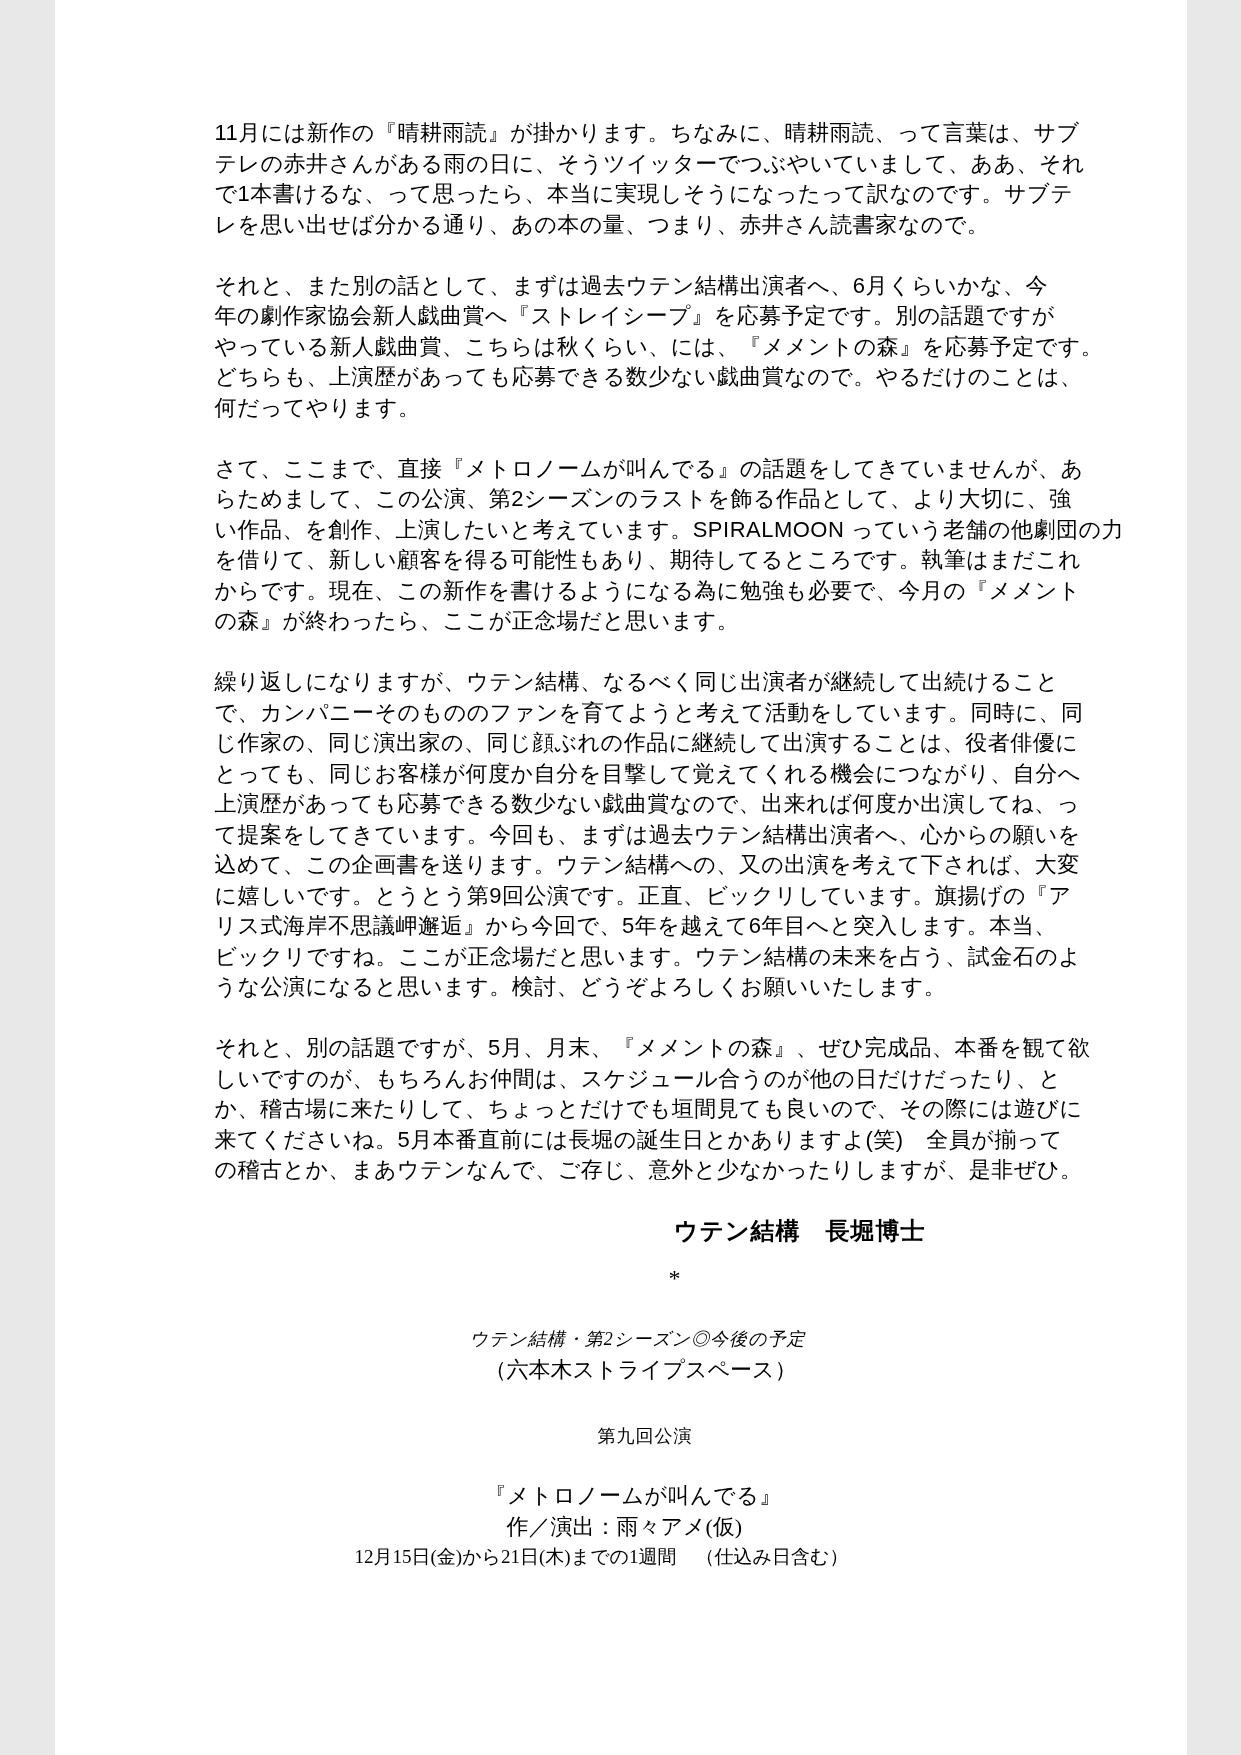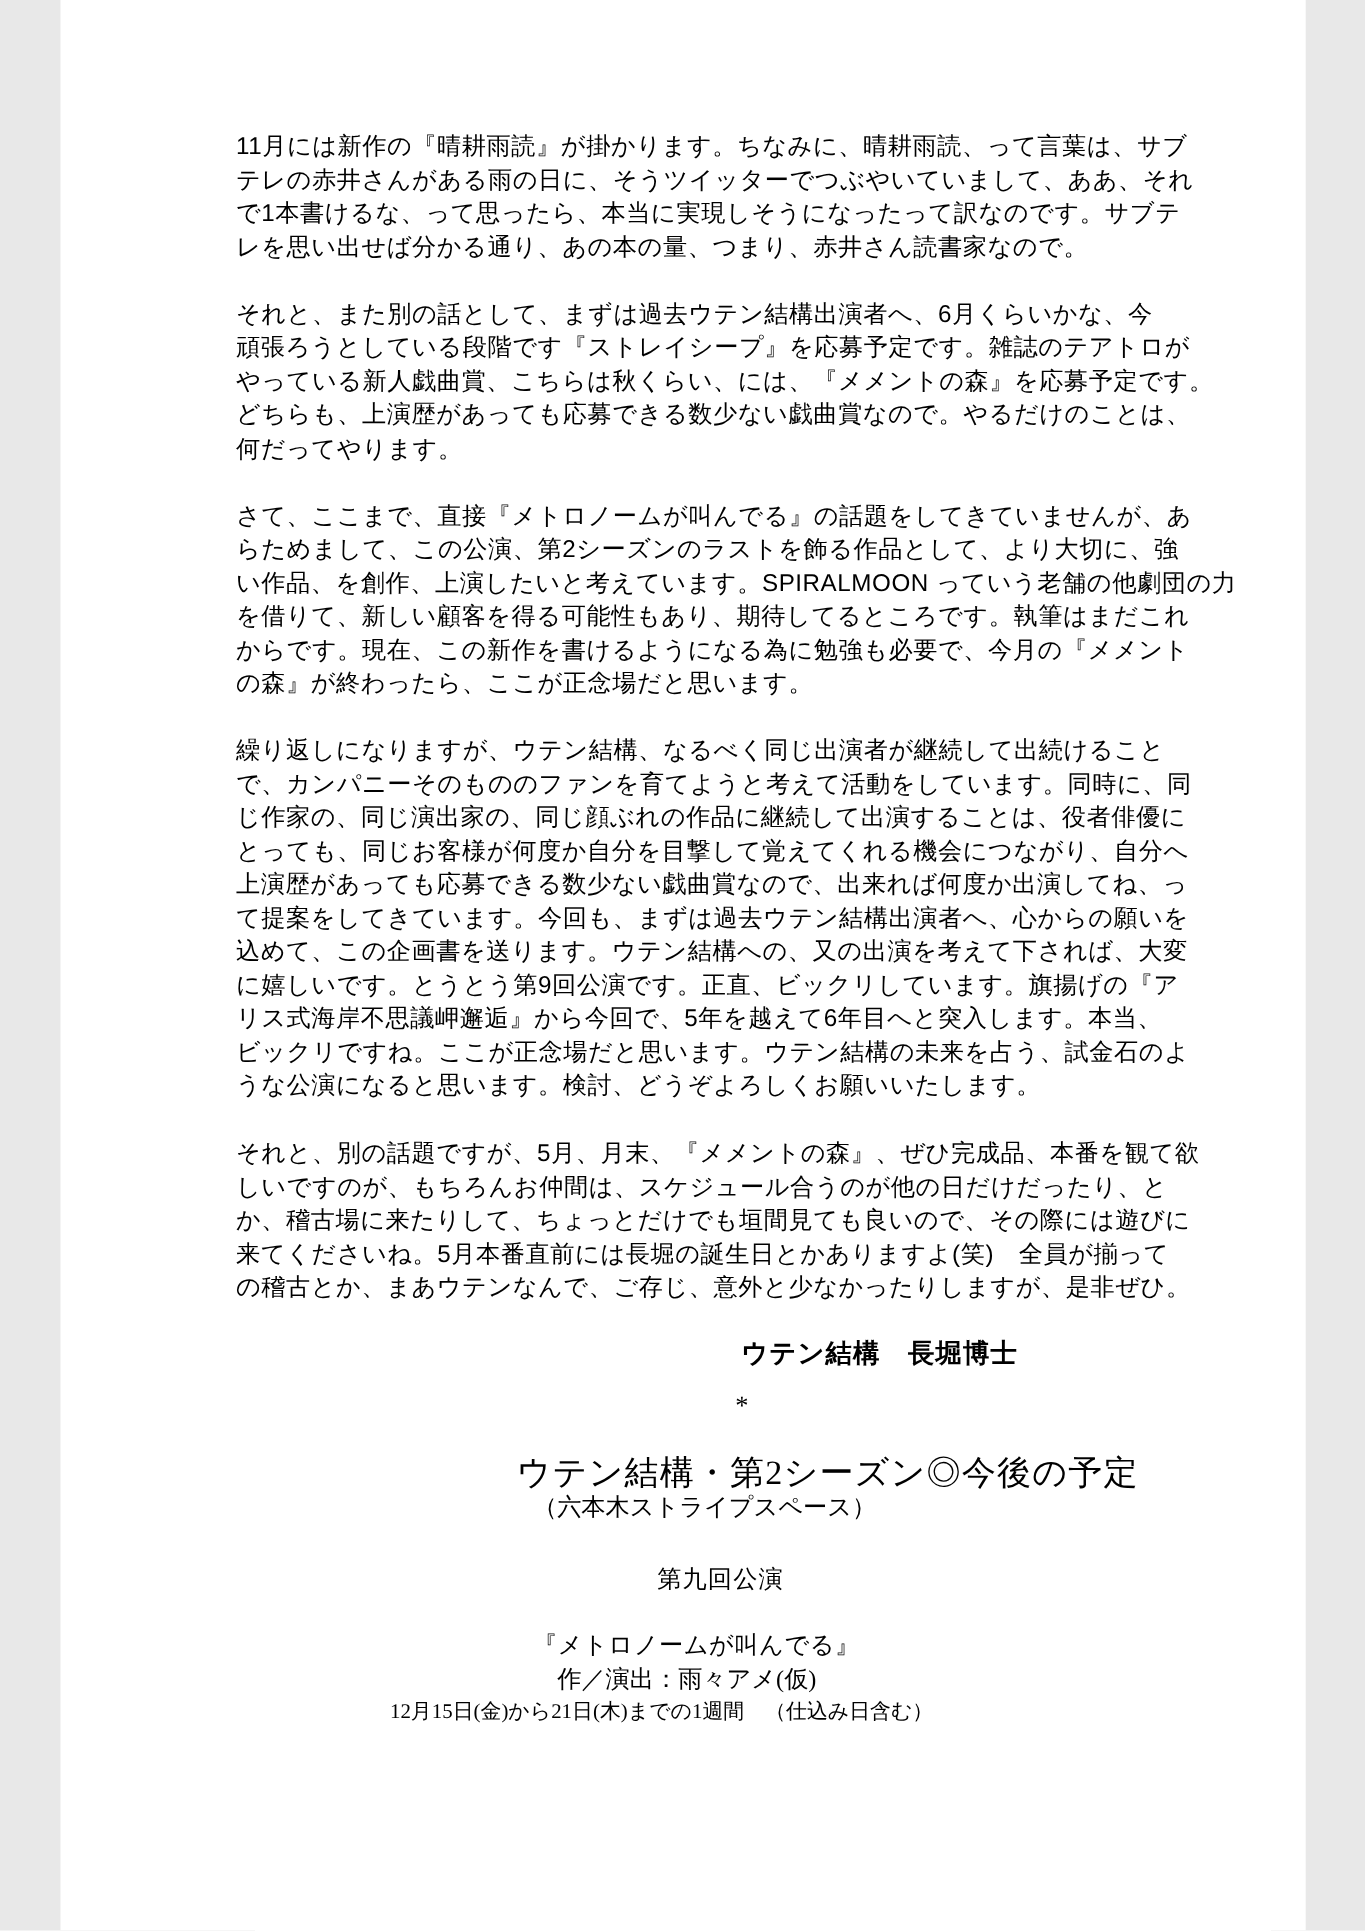--- a/index.html
+++ b/index.html
@@ -44,44 +44,44 @@
     font-size: 24px;
     line-height: 30.5px;
   }
   
   .schedule {
     font-family: "Liberation Serif", serif;
     font-size: 22px;
     line-height: 30.5px;
   }
   .schedule div { white-space: nowrap; }
-  .s-title   { margin: 31px 0 0 415px; font-size: 31px; letter-spacing: 1px; }
+  .s-title   { margin: 31px 0 0 415px; font-size: 18px; letter-spacing: 1px; font-style: italic; }
   .s-venue   { margin: 29px 0 0 430px; }
   .venue-en  { font-family: "Liberation Sans", sans-serif; font-weight: bold; letter-spacing: 0.5px; }
   .s-venue-jp{ margin-left: 430px; }
-  .s-perf    { margin: 35px 16px 0 543px; font-size: 22px; line-height: 32px; letter-spacing: 1px; }
+  .s-perf    { margin: 35px 16px 0 543px; font-size: 18px; line-height: 32px; letter-spacing: 1px; }
   .s-play    { margin: 29px 0 0 430px; letter-spacing: 0.5px; }
   .s-credits { margin-left: 452px; }
   .s-dates   { margin-left: 300px; font-size: 19px; }
 </style>
 </head>
 <body>
 
 <div class="page">
 
   <div class="letter">
     <div class="para">
         <div class="line fill">11月には新作の『晴耕雨読』が掛かります。ちなみに、晴耕雨読、って言葉は、サブ</div>
         <div class="line fill">テレの赤井さんがある雨の日に、そうツイッターでつぶやいていまして、ああ、それ</div>
         <div class="line fill">で1本書けるな、って思ったら、本当に実現しそうになったって訳なのです。サブテ</div>
         <div class="line">レを思い出せば分かる通り、あの本の量、つまり、赤井さん読書家なので。</div>
       </div>
     <div class="para">
         <div class="line fill">それと、また別の話として、まずは過去ウテン結構出演者へ、6月くらいかな、今</div>
-        <div class="line fill">頑張ろうとしている段階です『ストレイシープ』を応募予定です。雑誌のテアトロが</div>
+        <div class="line fill">年の劇作家協会新人戯曲賞へ『ストレイシープ』を応募予定です。別の話題ですが</div>
         <div class="line fill">やっている新人戯曲賞、こちらは秋くらい、には、『メメントの森』を応募予定です。</div>
         <div class="line fill">どちらも、上演歴があっても応募できる数少ない戯曲賞なので。やるだけのことは、</div>
         <div class="line">何だってやります。</div>
       </div>
     <div class="para">
         <div class="line fill">さて、ここまで、直接『メトロノームが叫んでる』の話題をしてきていませんが、あ</div>
         <div class="line fill">らためまして、この公演、第2シーズンのラストを飾る作品として、より大切に、強</div>
         <div class="line fill">い作品、を創作、上演したいと考えています。SPIRALMOON っていう老舗の他劇団の力</div>
         <div class="line fill">を借りて、新しい顧客を得る可能性もあり、期待してるところです。執筆はまだこれ</div>
         <div class="line fill">からです。現在、この新作を書けるようになる為に勉強も必要で、今月の『メメント</div>

